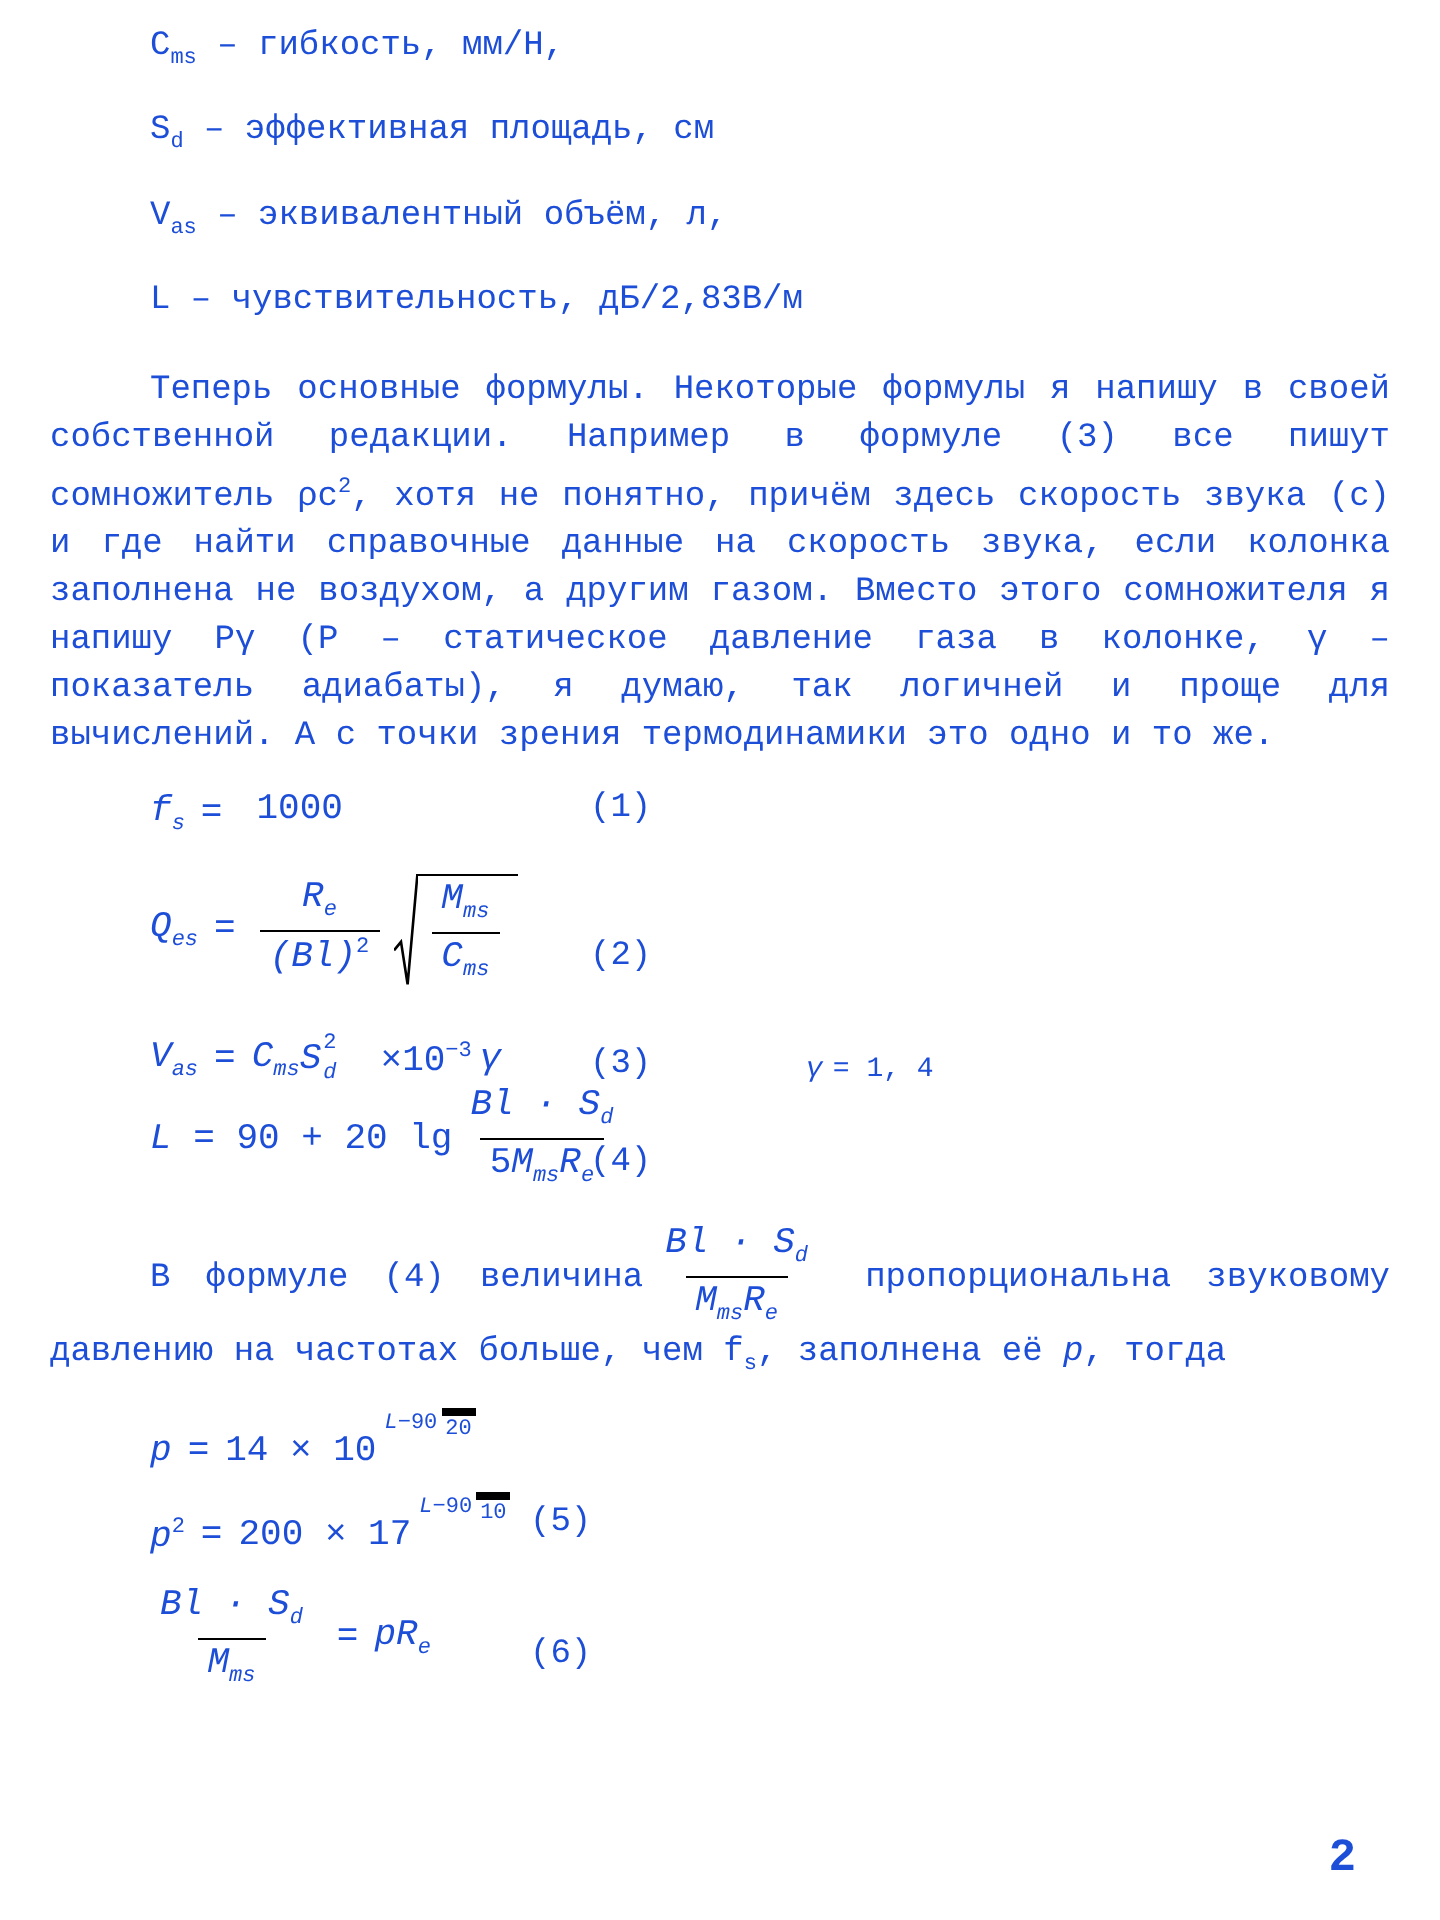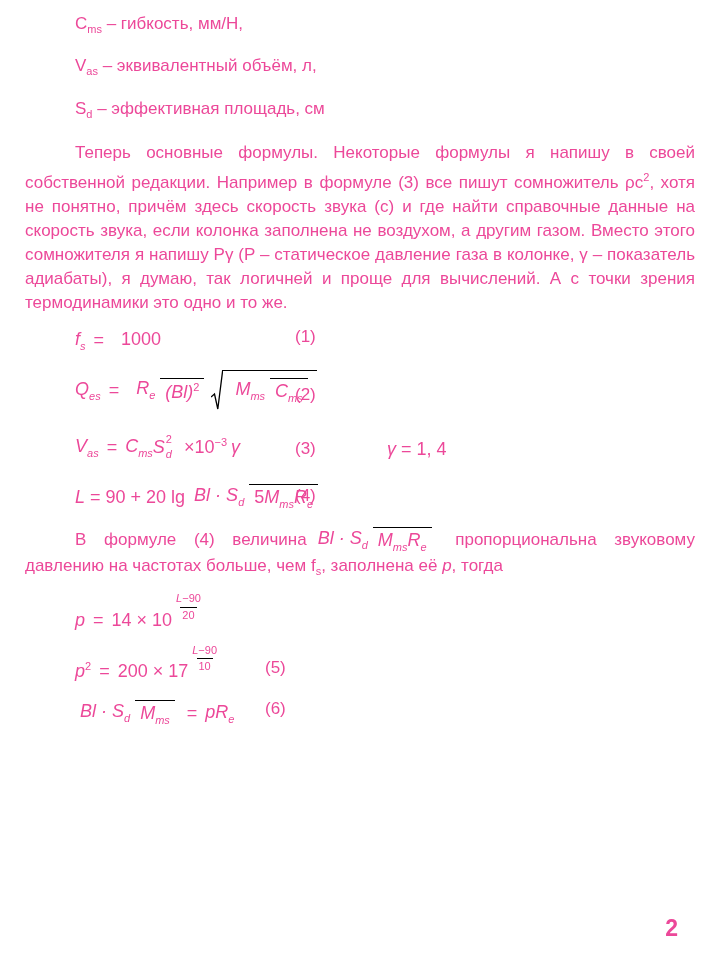--- a/index.html
+++ b/index.html
@@ -2,22 +2,22 @@
 <html><head>
 <meta charset="utf-8">
 <style>
   * { box-sizing: border-box; }
   html, body { margin: 0; padding: 0; background: #ffffff; }
   .page {
     position: relative;
     width: 720px;
     height: 960px;
     background: #ffffff;
-    color: #ec4899;
-    font-family: Liberation Sans, sans-serif;
+    color: #1d4ed8;
+    font-family: Liberation Mono, monospace;
     padding: 12px 25px 0 25px;
     overflow: hidden;
   }
 
   
   .defs { margin-top: 2px; }
   .def-line {
     margin-left: 50px;
     font-size: 17px;
     line-height: 20px;
@@ -41,42 +41,42 @@
   
   .formula-row {
     position: relative;
     margin-left: 50px;
     display: flex;
     align-items: center;
   }
   .row-f1 { margin-top: 14px; }
   .row-f2 { margin-top: 18px; }
   .row-f3 { margin-top: 24px; }
-  .row-f4 { margin-top: 24px; }
+  .row-f4 { }
   .row-fp { margin-top: 4px; padding-top: 18px; }
   .row-f5 { margin-top: 4px; padding-top: 18px; }
   .row-f6 { margin-top: 14px; }
 
   .fx {
     display: inline-flex;
     align-items: center;
     font-size: 18px;
     font-style: italic;
   }
   .fx .tok { display: inline-block; white-space: pre; }
   .it { font-style: italic; }
   .rm { font-style: normal; }
   .fx sub { font-size: 11px; }
   .fx sup { font-size: 11px; }
   .eq { font-style: normal; margin: 0 8px; }
 
   
   .frac {
     display: inline-flex;
-    flex-direction: row;
+    flex-direction: column;
     align-items: center;
     text-align: right;
     vertical-align: middle;
     margin: 0 4px;
   }
   .frac .num {
     display: flex;
     align-items: center;
     justify-content: center;
     padding: 0 5px 2px 5px;
@@ -115,46 +115,46 @@
     vertical-align: middle;
     font-size: 11px;
     line-height: 1;
     gap: 4px;
     margin-left: 1px;
   }
 
   
   .exp {
     display: inline-flex;
-    flex-direction: column;
+    flex-direction: row;
     align-items: center;
     font-size: 11px;
     font-style: normal;
     line-height: 1.2;
     position: relative;
     top: -13px;
     margin-left: 2px;
   }
   .exp .enum { padding: 0 2px 1px 2px; }
-  .exp .eden { border-top: 1px solid #000000; padding: 1px 2px 0 2px; text-align: center; }
+  .exp .eden { border-top: 4px solid #000000; padding: 1px 2px 0 2px; text-align: center; }
 
   
   .flabel {
     position: absolute;
     font-size: 17px;
     font-style: normal;
   }
   .lab-14 { left: 220px; bottom: 5px; }
   .row-f3 .flabel { left: 220px; bottom: 1px; }
   .lab-56 { left: 190px; bottom: 8px; }
   .gamma-note {
     position: absolute;
-    left: 312px;
+    left: 328px;
     bottom: 0;
-    font-size: 18px;
+    font-size: 14px;
     text-align: center;
   }
   .gamma-note .it { font-style: italic; }
   .gamma-note .rm { font-style: normal; margin-left: 5px; }
 
   
   .frac-inline {
     font-size: 18px;
     font-style: italic;
     text-indent: 0;
@@ -171,22 +171,23 @@
     font-weight: bold;
   }
 </style>
 </head>
 <body>
 
 <div class="page">
 
   <div class="defs">
     <div class="def-line"><span>C</span><sub>ms</sub><span> – гибкость, мм/Н,</span></div>
+    <div class="def-line"><span>S</span><sub>d</sub><span> – эффективная площадь, см</span></div>
     <div class="def-line"><span>V</span><sub>as</sub><span> – эквивалентный объём, л,</span></div>
-    <div class="def-line"><span>S</span><sub>d</sub><span> – эффективная площадь, см</span></div>
+    <div class="def-line"><span>L</span><sub></sub><span> – чувствительность, дБ/2,83В/м</span></div>
   </div>
 
   <p class="para para1"><span>Теперь основные формулы. Некоторые формулы я напишу в своей собственной редакции. Например в формуле (3) все пишут сомножитель ρс</span><sup>2</sup><span>, хотя не понятно, причём здесь скорость звука (с) и где найти справочные данные на скорость звука, если колонка заполнена не воздухом, а другим газом. Вместо этого сомножителя я напишу Pγ (P – статическое давление газа в колонке, γ – показатель адиабаты), я думаю, так логичней и проще для вычислений. А с точки зрения термодинамики это одно и то же.</span></p>
 
   <div class="formula-row row-f1">
     <span class="fx">
       <span class="tok"><span class="it">f</span><sub class="it">s</sub></span>
       <span class="eq">=</span>
       <span class="frac">
         <span class="num rm">1000</span>
@@ -231,21 +232,21 @@
   <div class="formula-row row-f3">
     <span class="fx">
       <span class="tok"><span class="it">V</span><sub class="it">as</sub></span>
       <span class="eq">=</span>
       <span class="tok"><span class="it">C</span><sub class="it">ms</sub></span>
       <span class="tok"><span class="it">S</span></span>
         <span class="substack">
           <span class="rm">2</span>
           <span class="it">d</span>
         </span>
-      <span class="tok rm" style="margin-left:12px;"><span>×10</span><sup>−3</sup></span>
+      <span class="tok rm" style="margin-left:22px;"><span>×10</span><sup>−3</sup></span>
       <span class="tok it" style="margin-left:4px;">γ</span>
     </span>
     <span class="flabel">(3)</span>
     <span class="gamma-note"><span class="it">γ</span><span class="rm">= 1, 4</span></span>
   </div>
 
   <div class="formula-row row-f4">
     <span class="fx">
       <span class="tok"><span class="it">L</span><span class="rm"> = 90 + 20 lg</span></span>
       <span class="frac">

